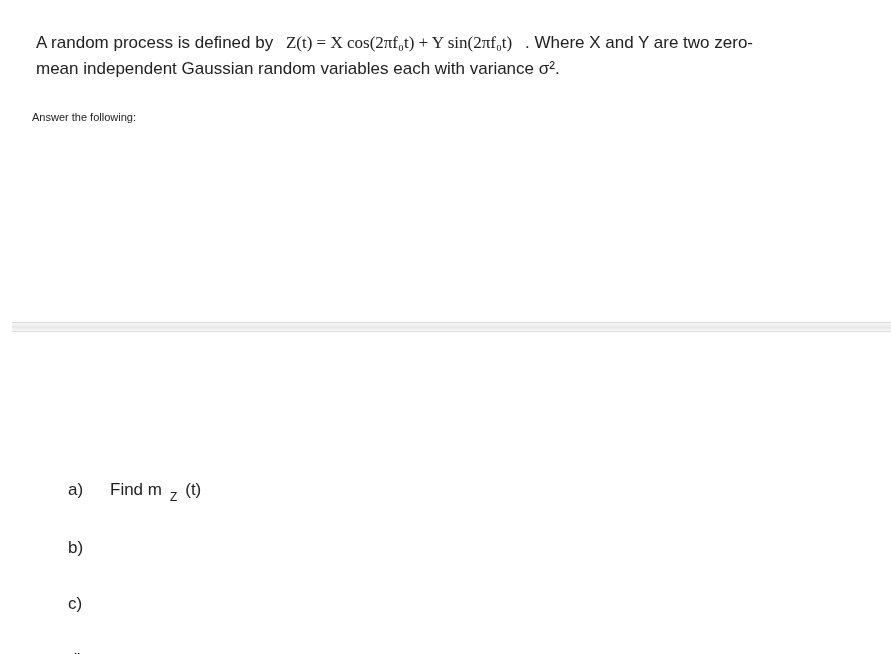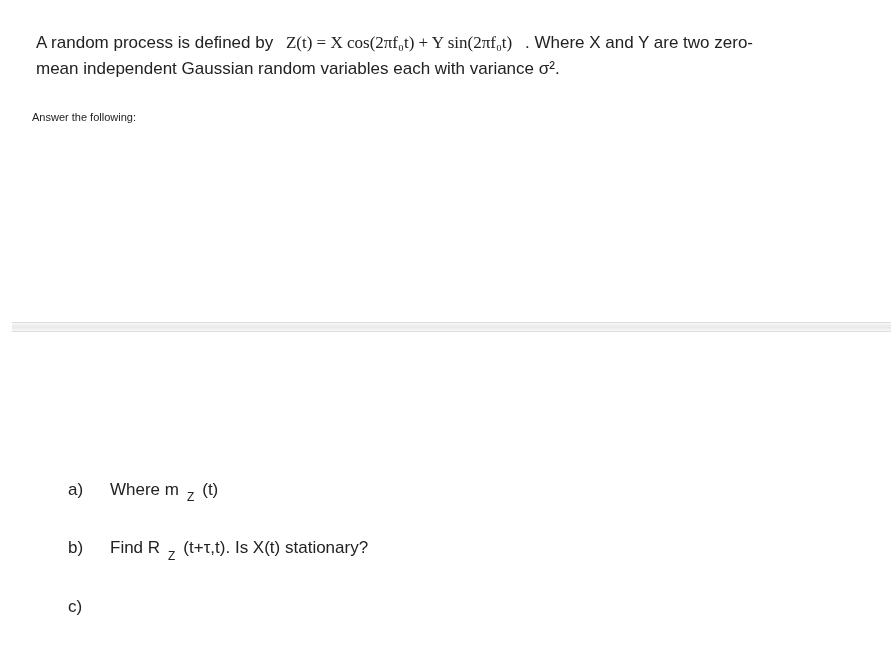--- a/index.html
+++ b/index.html
@@ -83,29 +83,26 @@
   <div class="answer-prompt">Answer the following:</div>
 </div>
 
 <div class="divider"></div>
 
 <div class="bottom-section">
 
   <div class="question-item">
     <span class="question-label">a)</span>
     <span>
-      <span>Where m</span><span class="sub">Z</span><span>(t)</span>
+      <span>Find m</span><span class="sub">Z</span><span>(t)</span>
     </span>
   </div>
 
   <div class="question-item">
     <span class="question-label">b)</span>
-    <span>
-      <span>Find R</span><span class="sub">Z</span><span>(t+τ,t). Is X(t) stationary?</span>
-    </span>
   </div>
 
   <div class="question-item">
     <span class="question-label">c)</span>
   </div>
 
   <div class="question-item">
     <span class="question-label">d)</span>
   </div>
 

